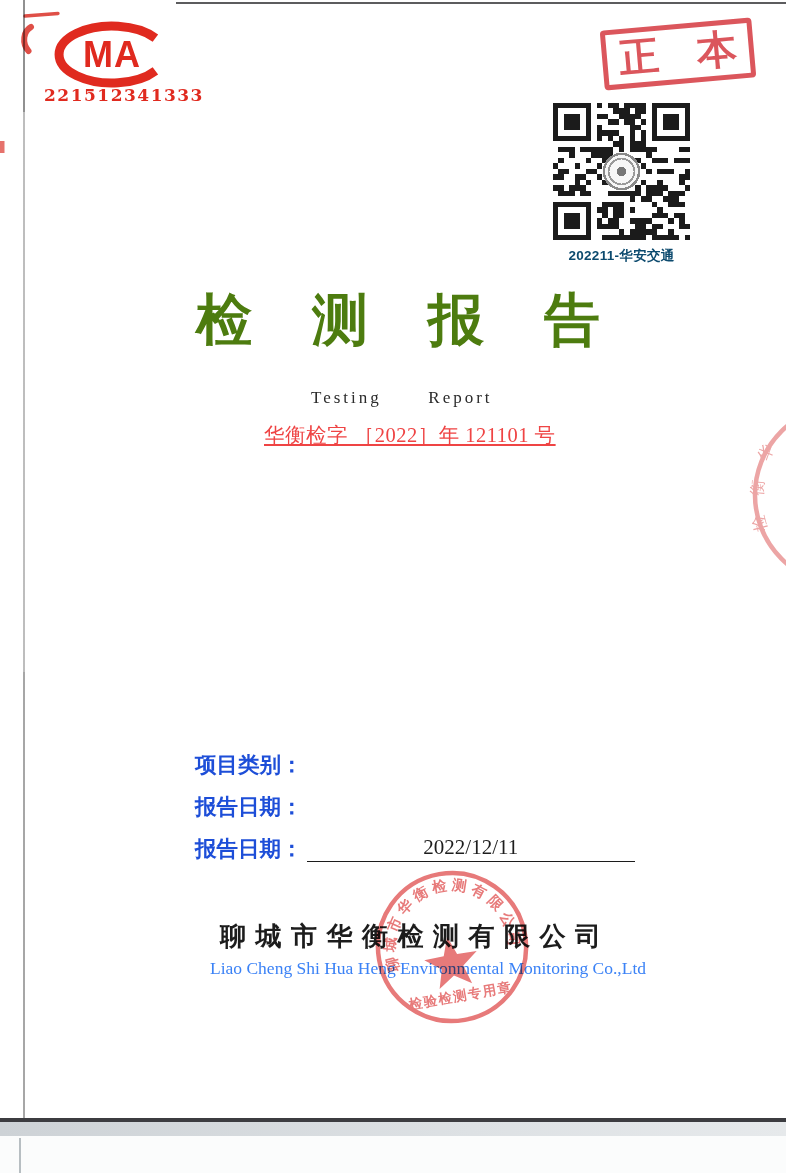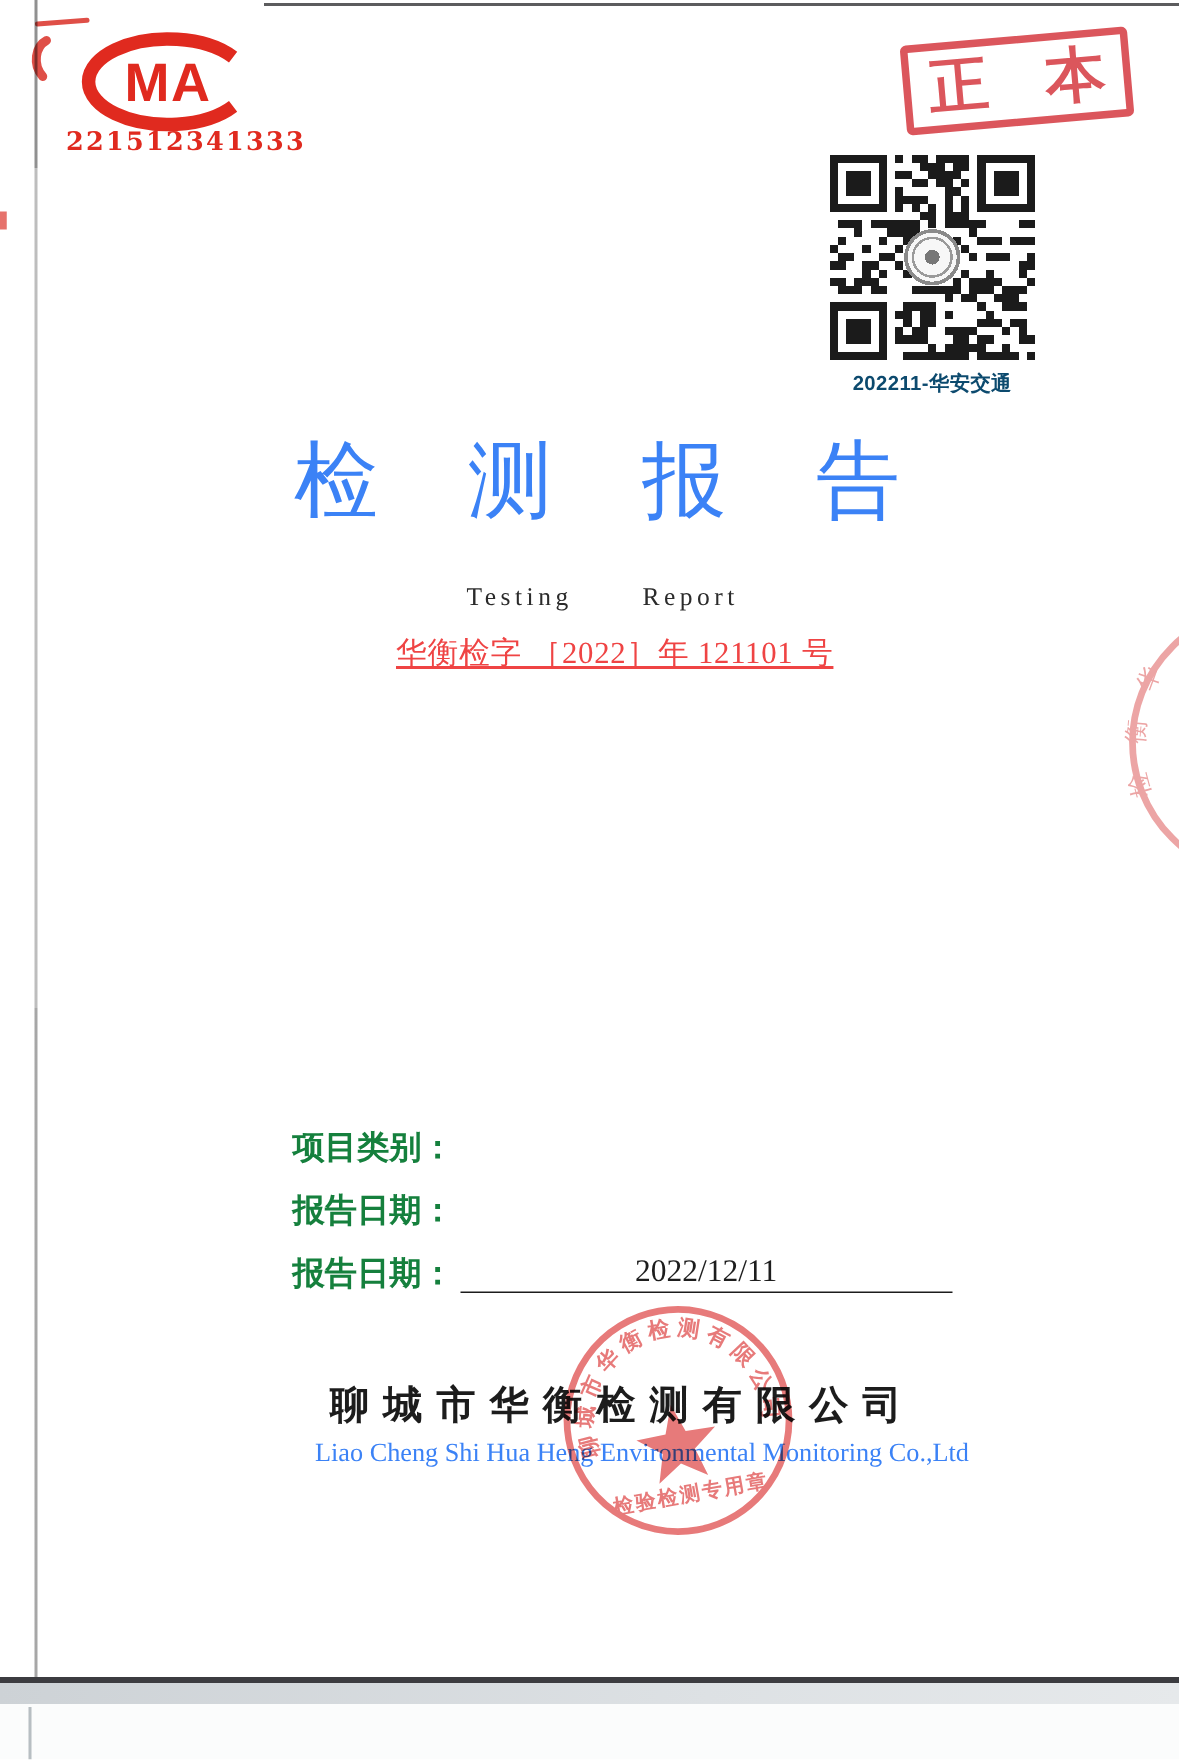--- a/index.html
+++ b/index.html
@@ -31,28 +31,28 @@
   .orig-stamp span{font-size:40px;font-weight:700;line-height:1;}
 
   
   .qr-wrap{left:553px;top:103px;width:137px;height:137px;}
   .qr-caption{left:553px;top:247px;width:137px;text-align:center;
     font-family:"Liberation Sans","DejaVu Sans",sans-serif;
     font-size:13.5px;font-weight:600;color:#0c4a6e;letter-spacing:.3px;}
 
   
   .title-zh{left:196px;top:283px;font-size:56px;letter-spacing:60px;
-    white-space:nowrap;color:#3b82f6;font-weight:400;text-align:right;}
+    white-space:nowrap;color:#4d7c0f;font-weight:700;text-align:right;}
   .title-en{left:311px;top:388px;font-size:17px;letter-spacing:3px;
     word-spacing:16px;color:#2b2b2b;white-space:pre;}
   .report-no{left:264px;top:421px;font-size:20.5px;color:#ef4444;letter-spacing:.5px;white-space:nowrap;text-decoration:underline;}
 
   
   .row{left:195px;width:440px;height:31px;display:flex;align-items:flex-end;}
-  .row .lbl{font-size:21.5px;font-weight:bold;color:#15803d;white-space:nowrap;line-height:1.15;}
+  .row .lbl{font-size:21.5px;font-weight:bold;color:#1d4ed8;white-space:nowrap;line-height:1.15;}
   .row .val{flex:1;margin-left:4px;border-bottom:1.6px solid #1c1c1c;text-align:center;
     font-size:21px;color:#1d1d1d;padding-bottom:2px;white-space:nowrap;line-height:1.1;}
   .row1{top:747px;} .row2{top:789px;} .row3{top:831px;}
 
   
   .company-zh{left:220px;top:919px;font-size:26px;font-weight:600;color:#1c1c1c;
     letter-spacing:9.5px;white-space:nowrap;}
   .company-en{left:210px;top:958px;font-size:17.5px;color:#3b82f6;white-space:nowrap;}
 
   

